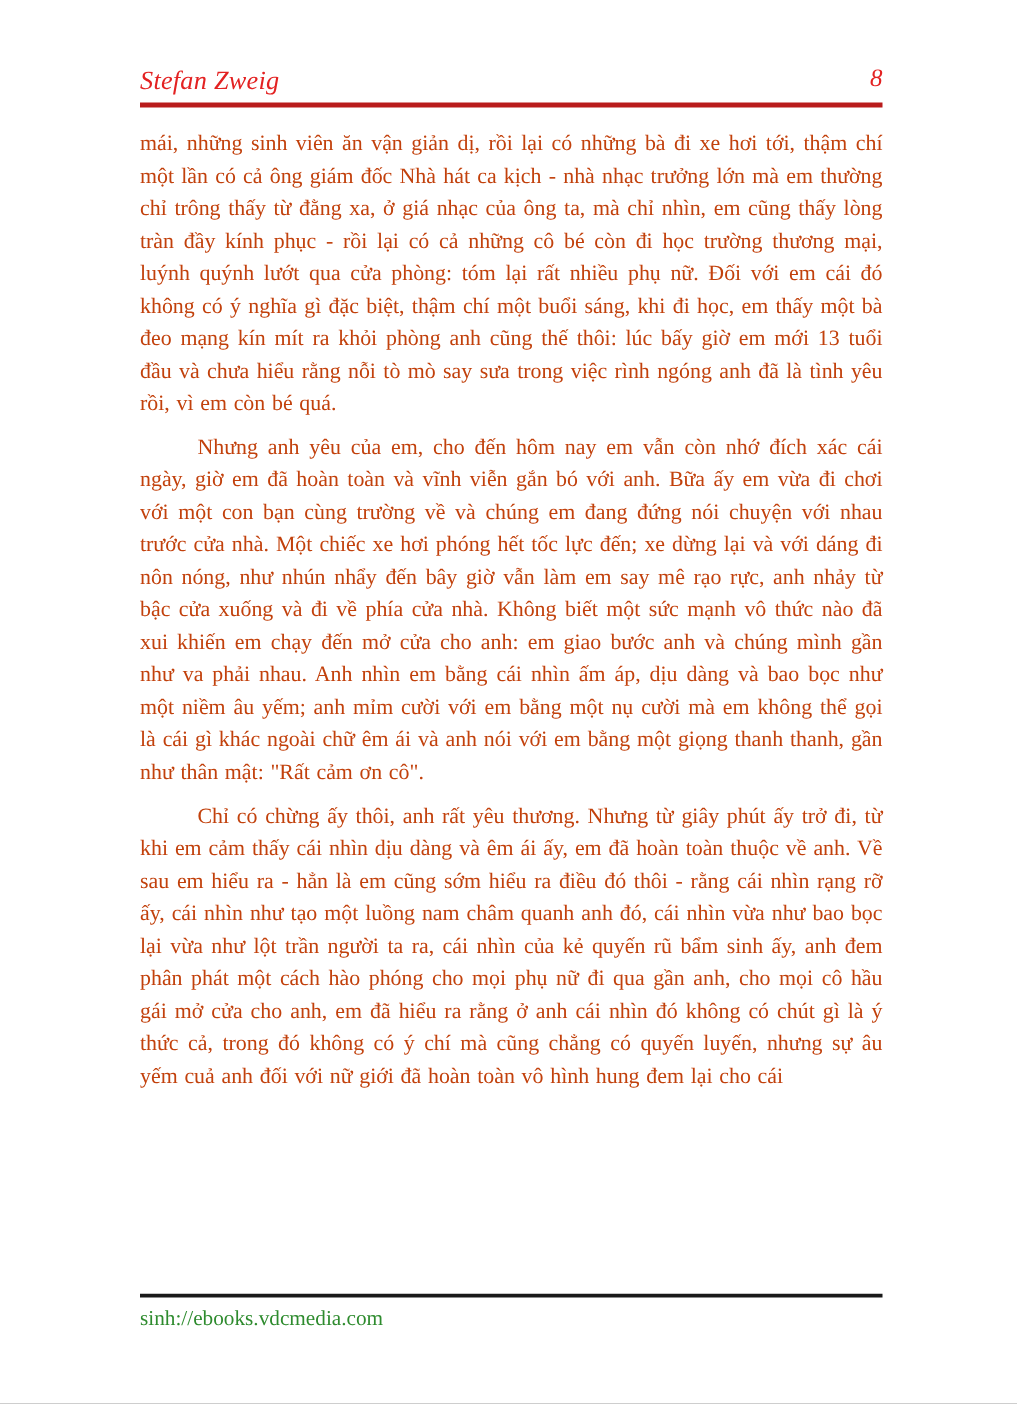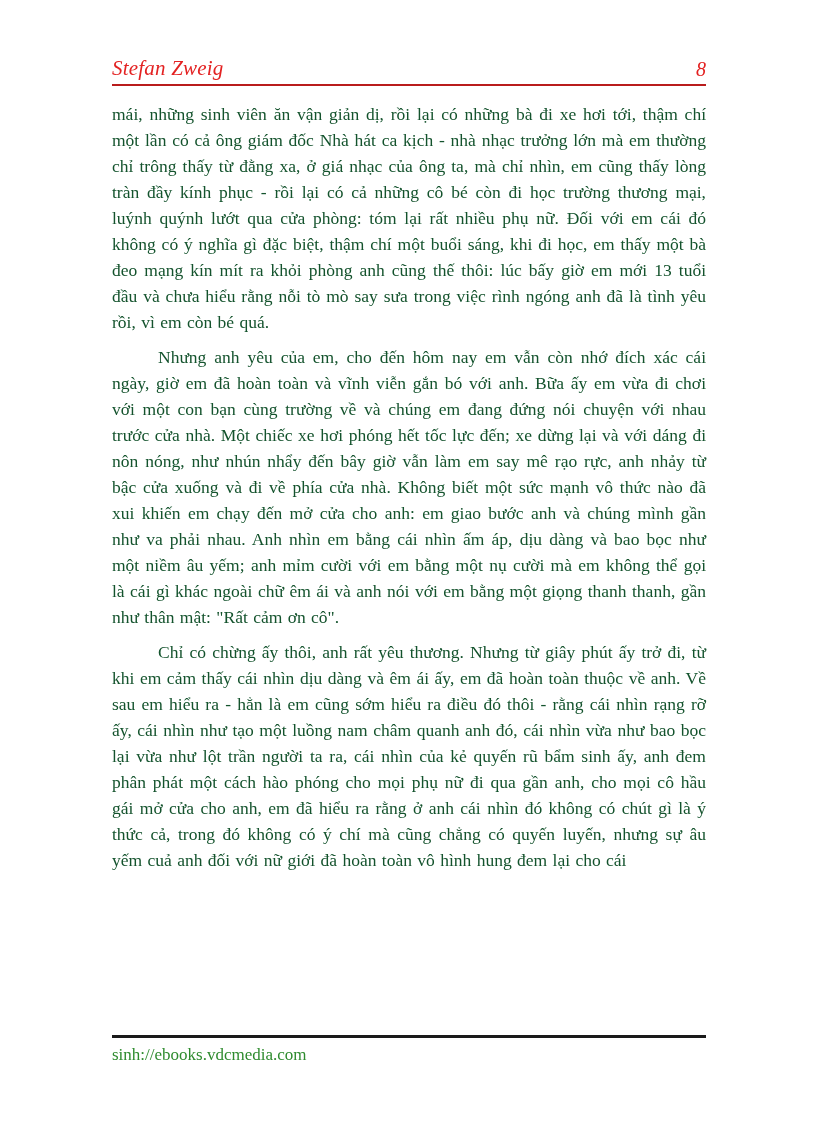--- a/index.html
+++ b/index.html
@@ -15,42 +15,41 @@
   }
   
   .header {
     position: absolute;
     left: 112px;
     top: 52px;
     width: 594px;
     height: 34px;
     display: flex;
     justify-content: space-between;
-    align-items: flex-end;
-    border-bottom: 2px solid #b91c1c;
+    border-bottom: 4px solid #b91c1c;
     padding-bottom: 3px;
   }
   .header .author {
     font-style: italic;
     font-size: 21px;
     color: #e32222;
     letter-spacing: 0.2px;
   }
   .header .pagenum {
     font-style: italic;
     font-size: 20px;
     color: #e32222;
   }
   
   .body-text {
     position: absolute;
     left: 112px;
     top: 101px;
     width: 594px;
-    color: #14532d;
+    color: #c2410c;
     font-size: 17.5px;
     line-height: 26px;
     text-align: justify;
   }
   .body-text p {
     text-indent: 46px;
     margin-bottom: 9px;
     word-spacing: 1px;
   }
   .body-text p.no-indent { text-indent: 0; }

